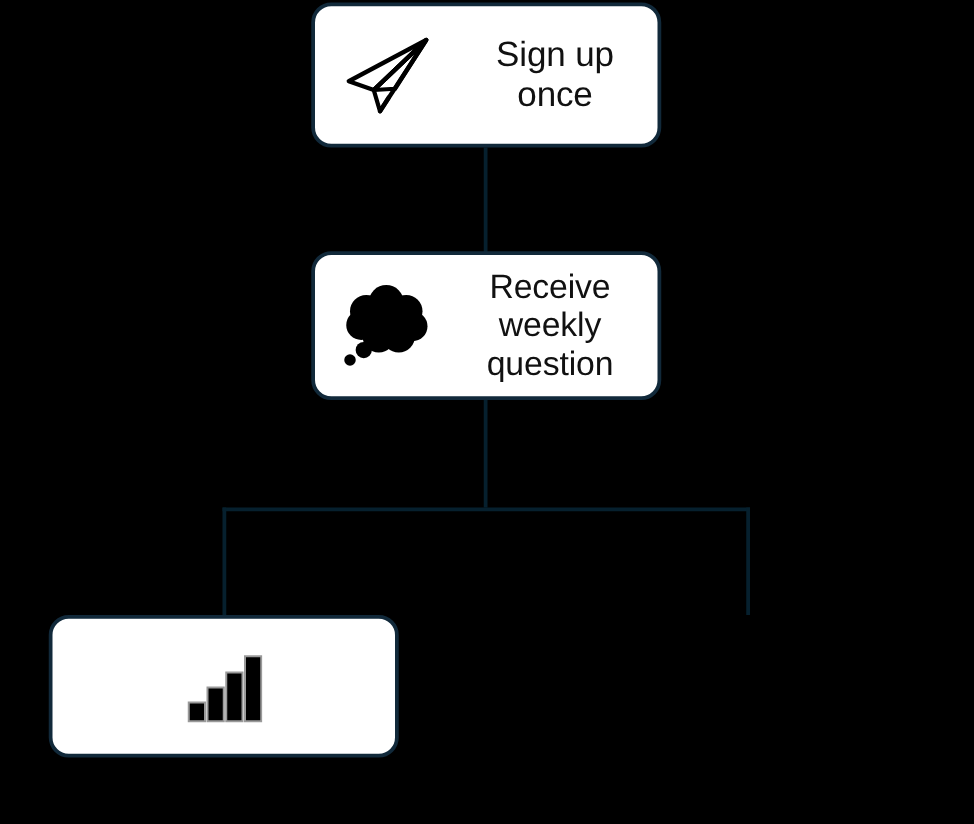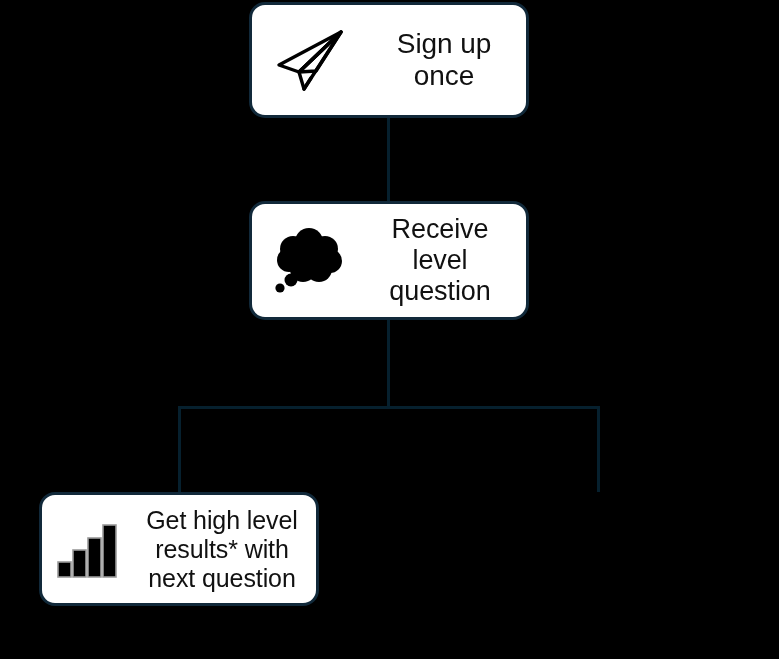--- a/index.html
+++ b/index.html
@@ -163,34 +163,31 @@
           <circle cx="52" cy="42" r="13"></circle>
           <circle cx="36" cy="42" r="13"></circle>
           <circle cx="22" cy="33" r="12"></circle>
           <rect x="22" y="20" width="42" height="24"></rect>
           <circle cx="24" cy="53" r="6.5"></circle>
           <circle cx="13" cy="61" r="4.6"></circle>
         </g>
       </svg>
     </div>
     <div class="node-label">Receive
-level
+weekly
 question</div>
   </div>
 
   <div class="node" id="node-results">
     <div class="node-icon">
       <svg width="62" height="62" viewBox="0 0 62 62" aria-hidden="true">
         <g fill="#000000" stroke="#9a9a9a" stroke-width="1.6">
           <rect x="3" y="44" width="13" height="15"></rect>
           <rect x="18" y="32" width="13" height="27"></rect>
           <rect x="33" y="20" width="13" height="39"></rect>
           <rect x="48" y="7" width="13" height="52"></rect>
         </g>
       </svg>
     </div>
-    <div class="node-label">Get high level
-results* with
-next question</div>
   </div>
 
 
 </div>
 
 </body></html>

